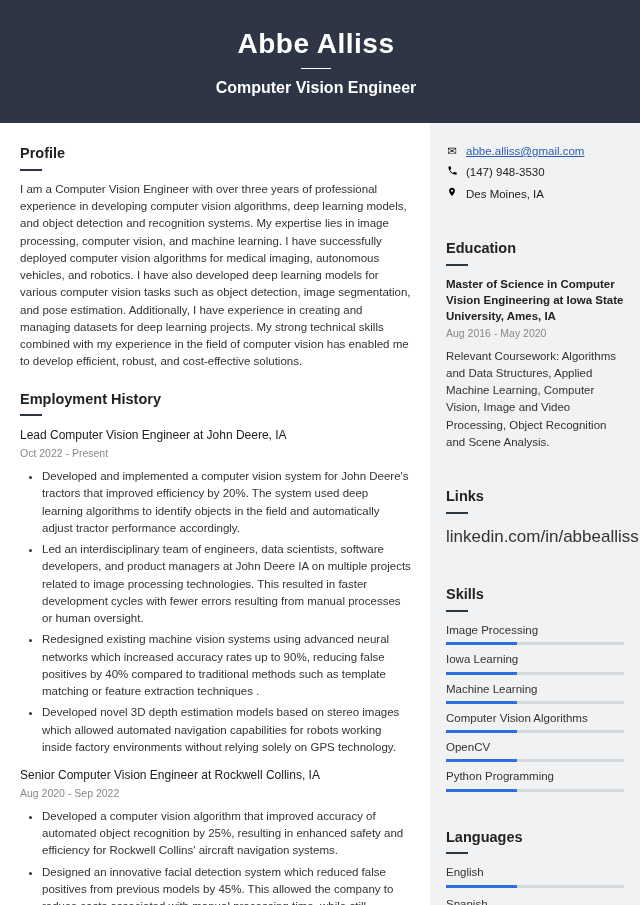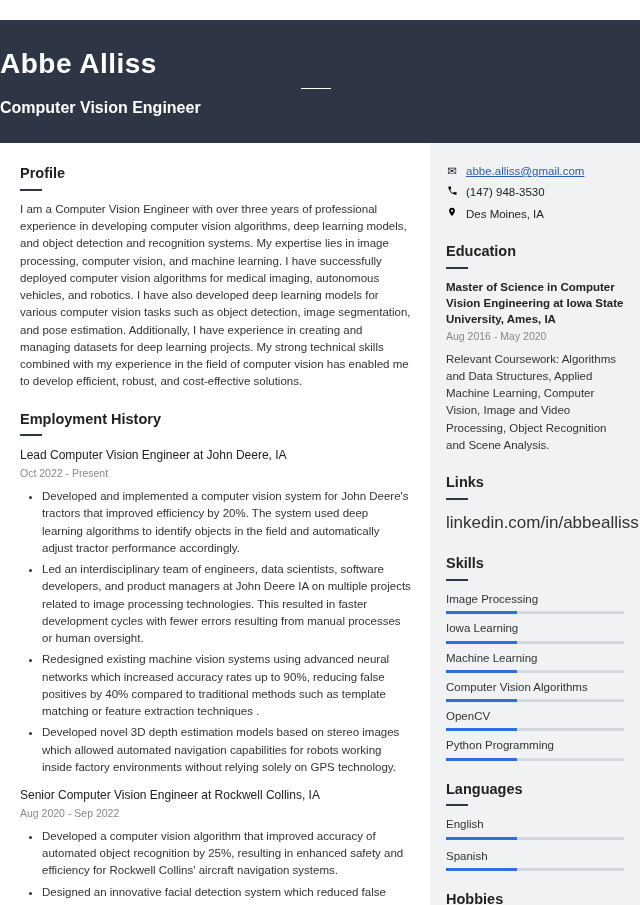--- a/index.html
+++ b/index.html
@@ -7,23 +7,22 @@
       font-family: -apple-system, BlinkMacSystemFont, 'Segoe UI', Arial, sans-serif;
       width: 640px;
       height: 905px;
       overflow: hidden;
       background: #fff;
       color: #222;
     }
     .header {
       background: #2e3544;
       color: #fff;
-      text-align: left;
+      text-align: center;
       padding: 28px 8px 26px 0;
-      margin-top: 20px;
     }
     .header h1 {
       font-size: 28px;
       font-weight: 700;
       letter-spacing: 0.5px;
     }
     .header .divider {
       width: 30px;
       height: 1px;
       background: #fff;
@@ -94,21 +93,21 @@
     }
     .contact-row .icon {
       width: 12px;
       text-align: center;
       flex-shrink: 0;
     }
     .contact-row a {
       color: #2a5db0;
       text-decoration: underline;
     }
-    .sidebar-block { margin-top: 18px; }
+    .sidebar-block { margin-top: 35px; }
     .sidebar-block:first-child { margin-top: 0; }
     .edu-title {
       font-weight: 700;
       font-size: 11.5px;
       line-height: 1.4;
     }
     .edu-desc { color: #333; margin-top: 2px; }
     .link { color: #333; font-size: 17px; }
     .skill-item { margin-bottom: 6px; }
     .skill-name { font-size: 11.5px; color: #333; margin-bottom: 3px; }

